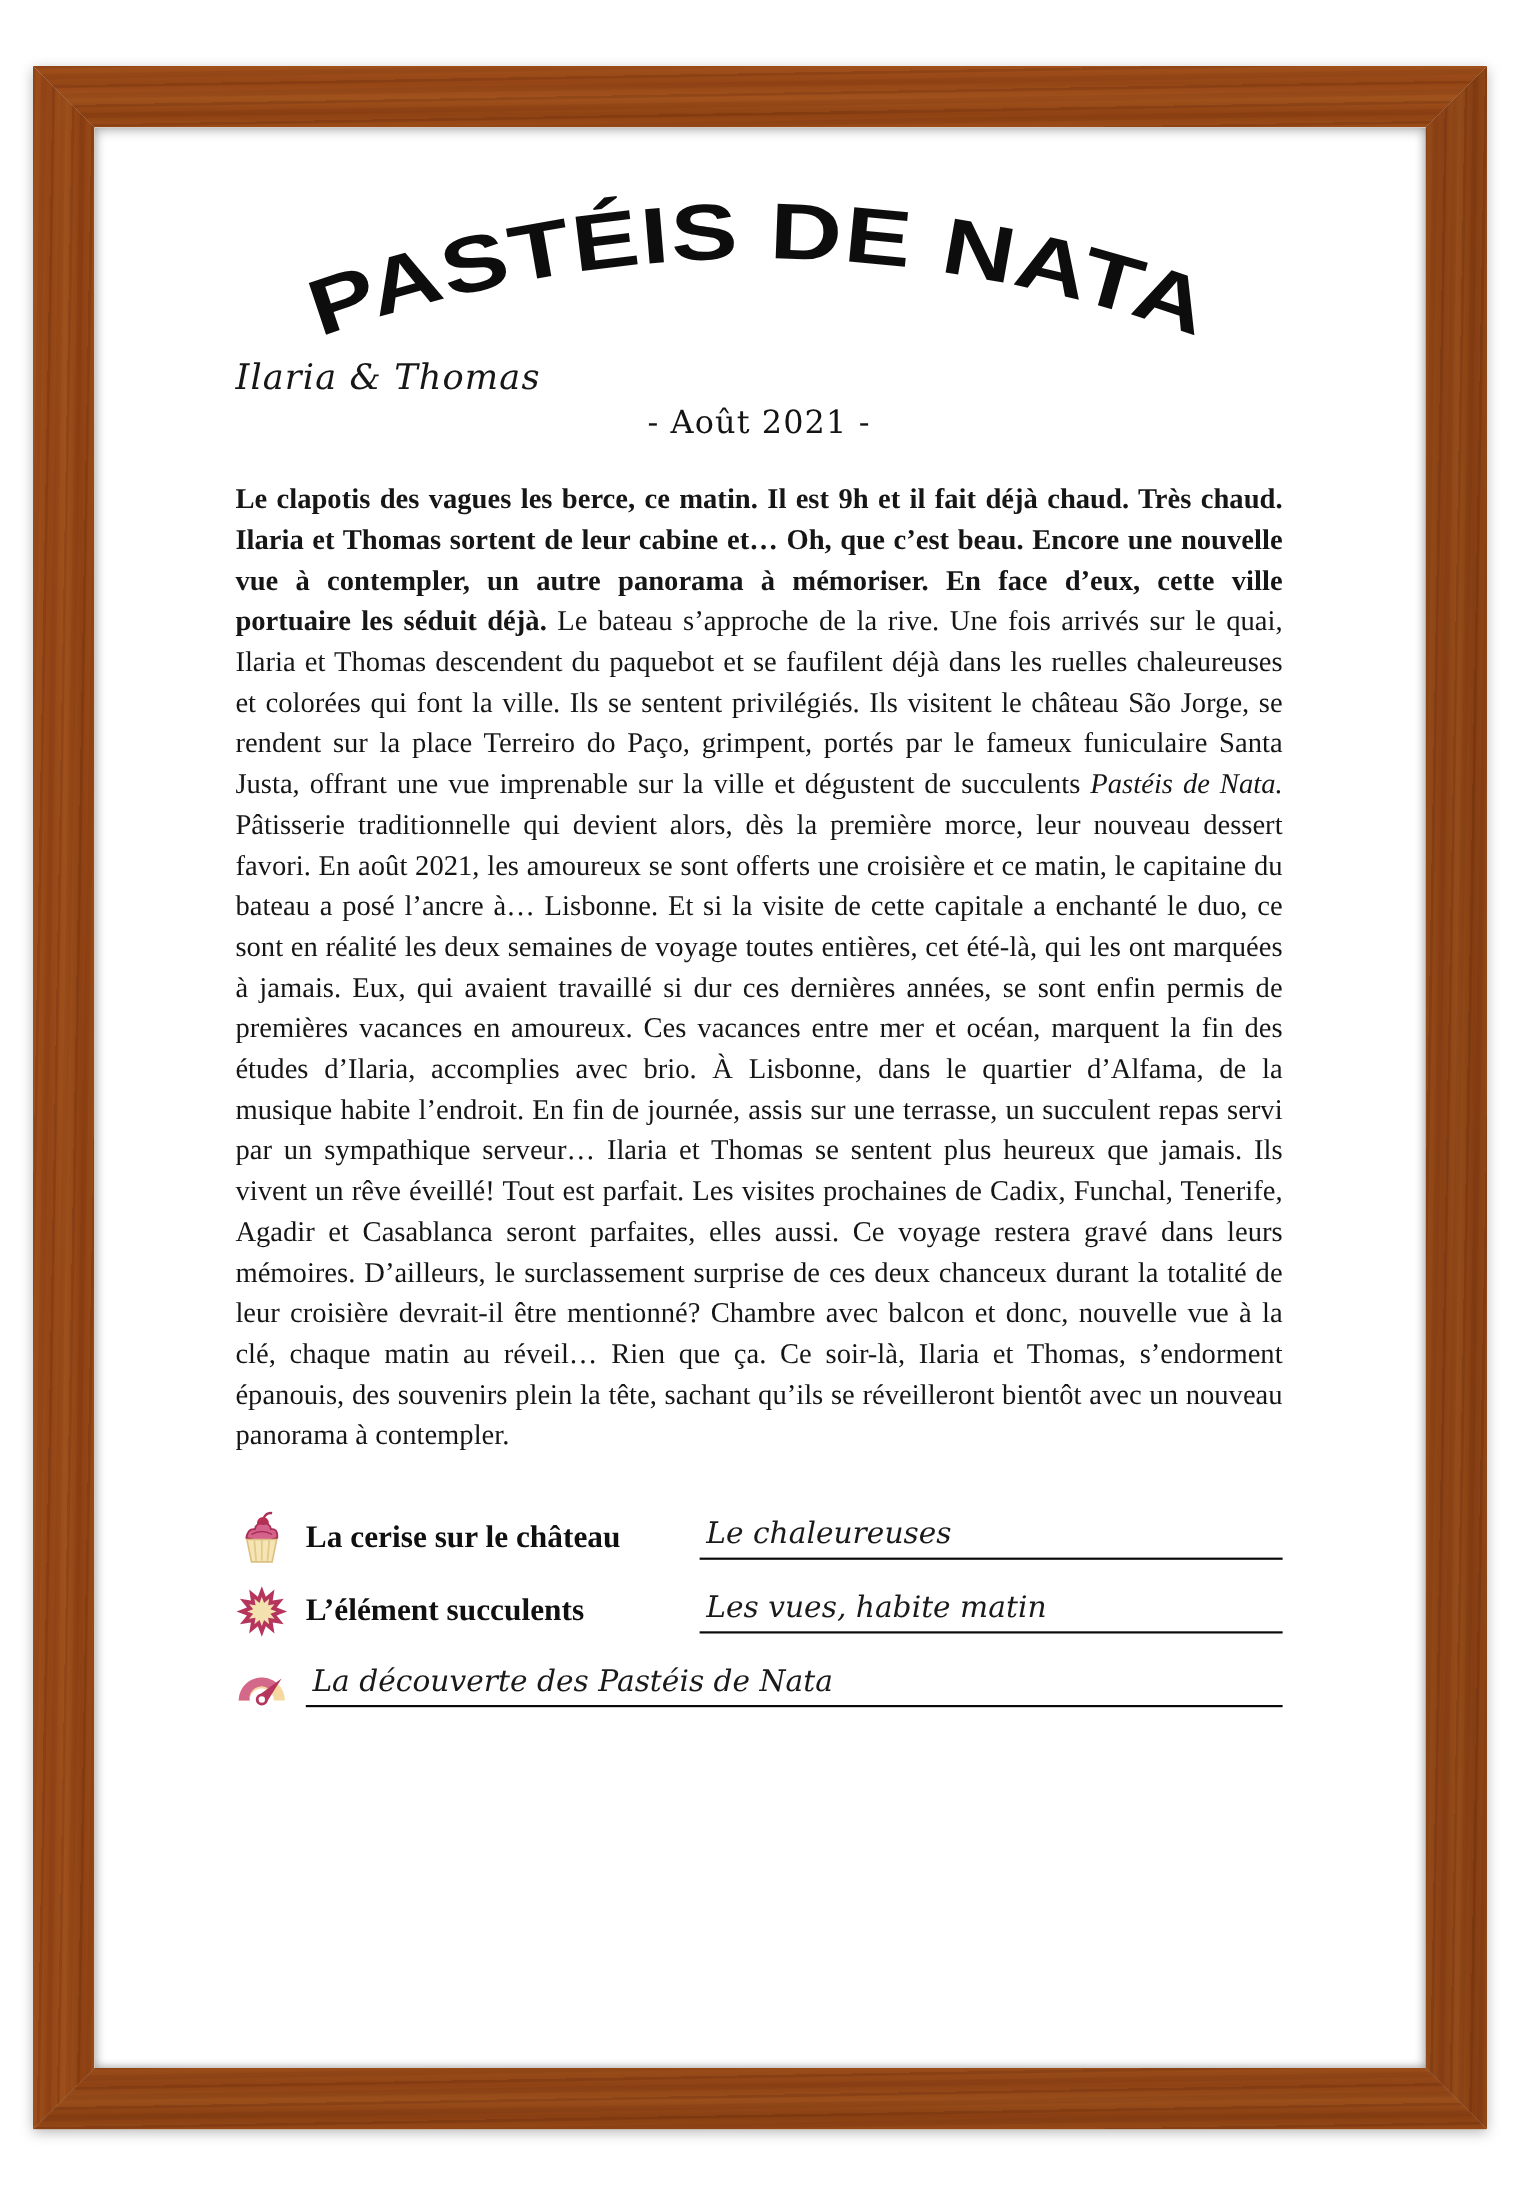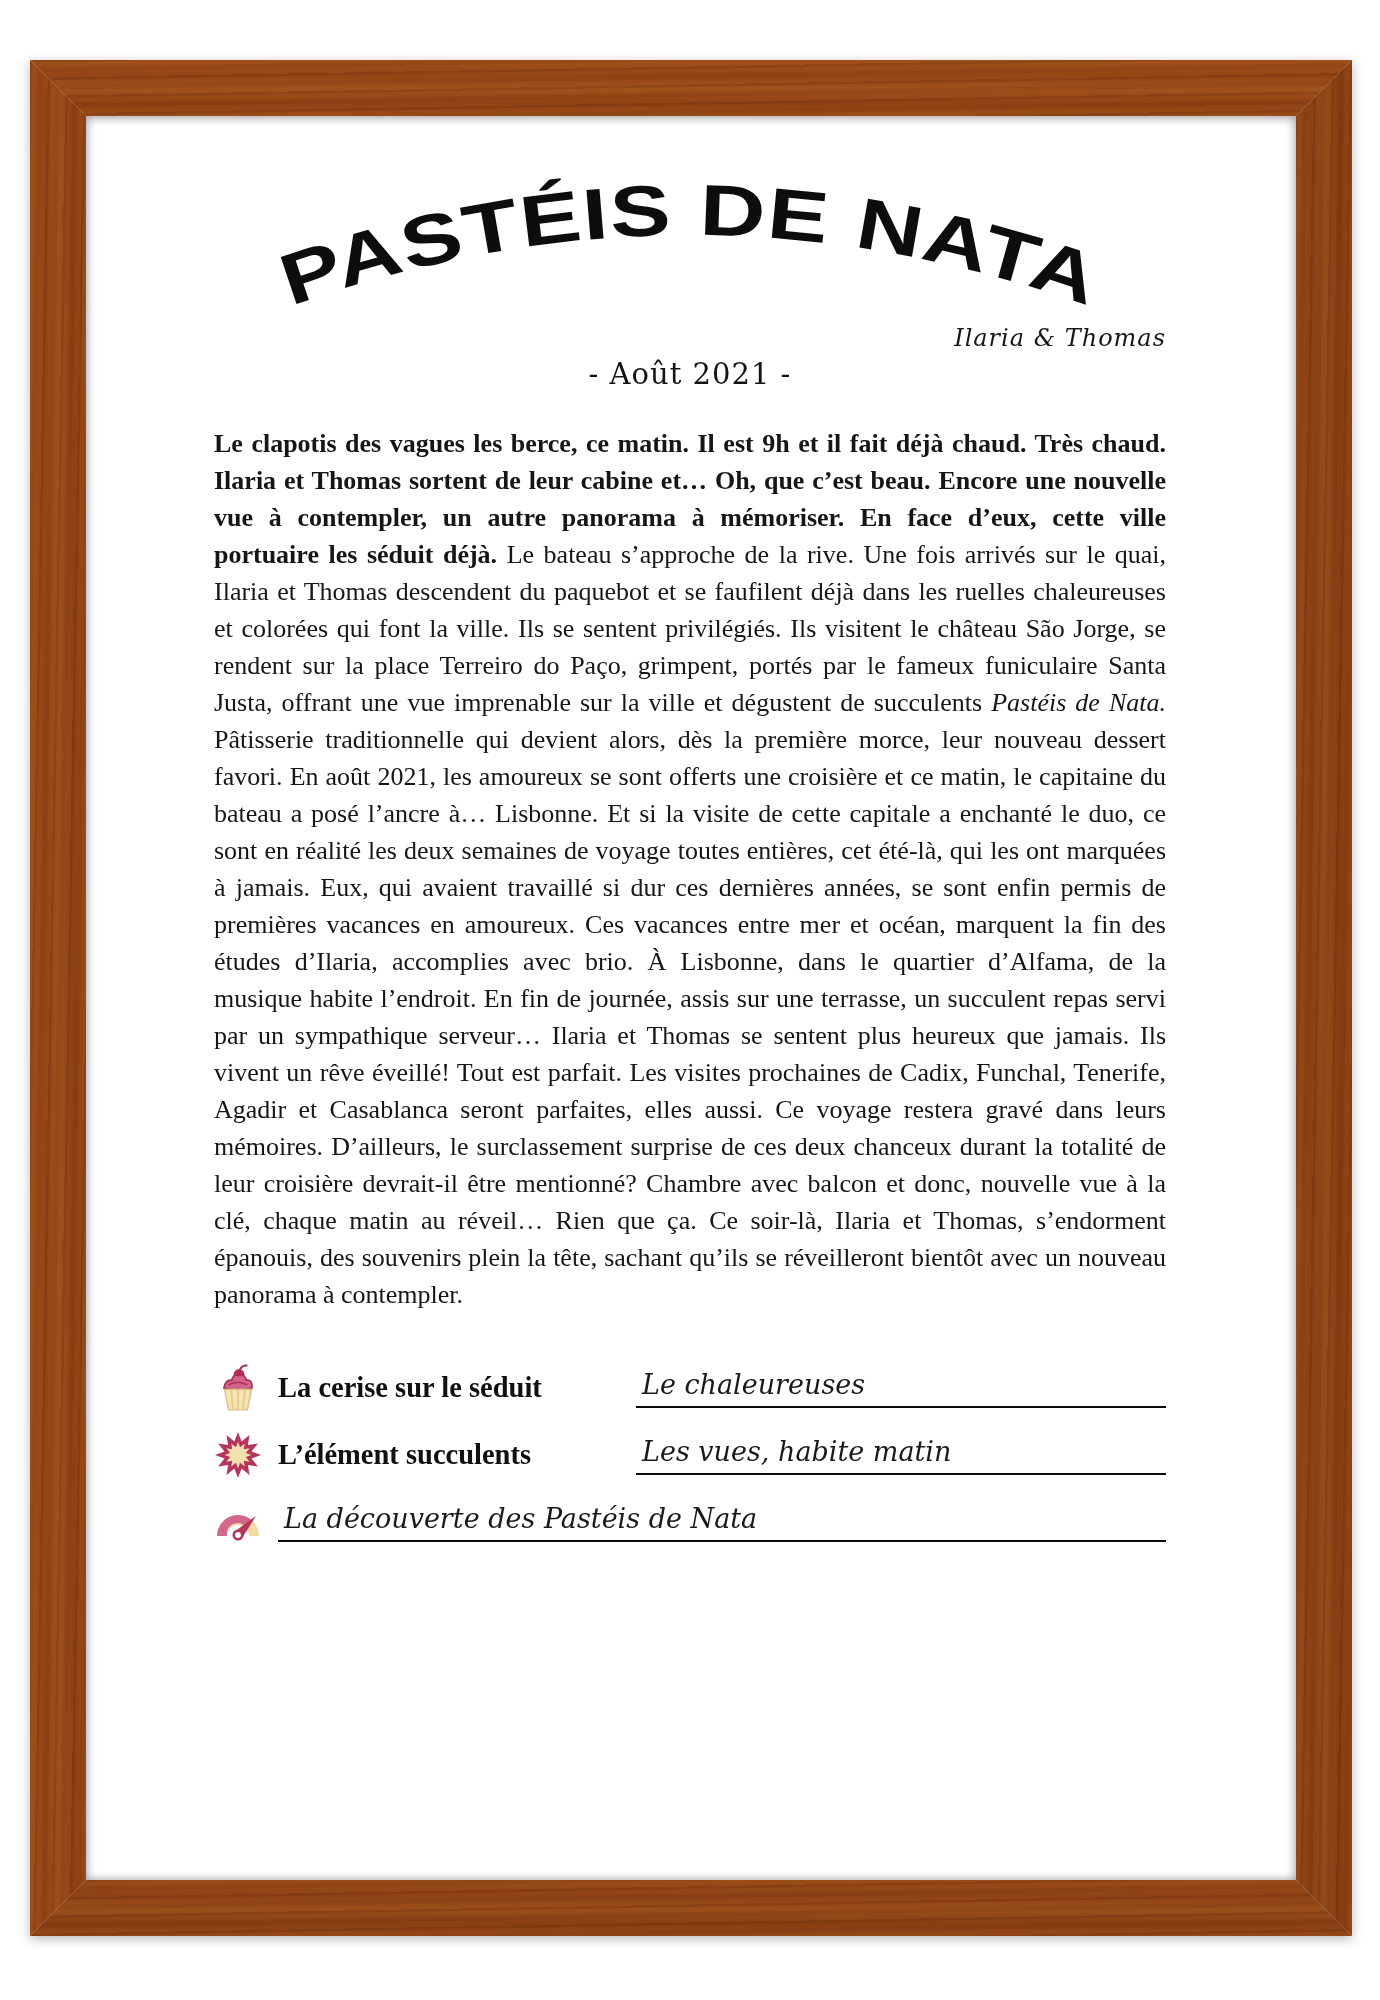--- a/index.html
+++ b/index.html
@@ -32,22 +32,22 @@
                     inset -4px 0 8px rgba(0,0,0,0.10),inset 0 -3px 7px rgba(0,0,0,0.10);}
 
   
   .content{position:absolute;left:128px;right:130px;top:0;bottom:0;}
 
   .arc-title{display:block;margin:12px auto 0;}
   .arc-title textPath, .arc-title text{
       font-family:"Liberation Sans",sans-serif;font-weight:800;font-size:72px;
       letter-spacing:1px;fill:#0d0d0d;}
 
-  .subtitle{margin-top:-14px;text-align:right;font-family:"DejaVu Serif",cursive;
-      font-style:italic;font-size:24px;letter-spacing:1px;color:#171717;}
+  .subtitle{margin-top:-14px;text-align:left;font-family:"DejaVu Serif",cursive;
+      font-style:italic;font-size:32px;letter-spacing:1px;color:#171717;}
   .date-line{margin-top:5px;text-align:center;font-family:"DejaVu Serif",serif;
       font-size:29px;letter-spacing:1px;color:#141414;}
 
   .story{margin-top:34px;text-align:justify;font-size:26px;line-height:37px;
       color:#161616;text-justify:inter-word;}
   .seg-bold{font-weight:700;}
   .seg-italic{font-style:italic;}
 
   
   .highlights{margin-top:50px;}
@@ -90,21 +90,21 @@
             <span class="hl-icon">
               <svg width="42" height="50" viewBox="0 0 40 48">
                 <path d="M21.5,7 Q24,1.5 29,2.5" fill="none" stroke="#a93057" stroke-width="2"></path>
                 <circle cx="21" cy="11" r="5.2" fill="#b73053"></circle>
                 <path d="M6.5,24 Q8,15.5 14,16.5 Q15,10.5 21,12 Q27,10.5 28,16.5 Q34,15.5 33.5,24 Q20,29 6.5,24 Z" fill="#d4628a" stroke="#a93057" stroke-width="1.6"></path>
                 <path d="M11,21 Q20,16 29,21" fill="none" stroke="#a93057" stroke-width="1.4"></path>
                 <path d="M7,25.5 L33,25.5 L29,45 L11,45 Z" fill="#f6e5b4" stroke="#dcc083" stroke-width="1.4"></path>
                 <path d="M13.5,26 L15,44 M20,26 L20,44 M26.5,26 L25,44" stroke="#e3c98c" stroke-width="1.6" fill="none"></path>
               </svg>
             </span>
-            <span class="hl-label">La cerise sur le séduit</span>
+            <span class="hl-label">La cerise sur le château</span>
             <span class="hl-answer">Le chaleureuses</span>
           </div>
 
           <div class="hl-row">
             <span class="hl-icon">
               <svg width="48" height="48" viewBox="0 0 48 48">
                 <polygon points="47,24 37.5,20.4 43.9,12.5 33.9,14.1 35.5,4.1 27.6,10.5 24,1 20.4,10.5 12.5,4.1 14.1,14.1 4.1,12.5 10.5,20.4 1,24 10.5,27.6 4.1,35.5 14.1,33.9 12.5,43.9 20.4,37.5 24,47 27.6,37.5 35.5,43.9 33.9,33.9 43.9,35.5 37.5,27.6" fill="#b5355c"></polygon>
                 <polygon points="47,24 37.5,20.4 43.9,12.5 33.9,14.1 35.5,4.1 27.6,10.5 24,1 20.4,10.5 12.5,4.1 14.1,14.1 4.1,12.5 10.5,20.4 1,24 10.5,27.6 4.1,35.5 14.1,33.9 12.5,43.9 20.4,37.5 24,47 27.6,37.5 35.5,43.9 33.9,33.9 43.9,35.5 37.5,27.6" fill="#f3e2b0" transform="translate(24,24) scale(0.58) translate(-24,-24)"></polygon>
               </svg>
             </span>

